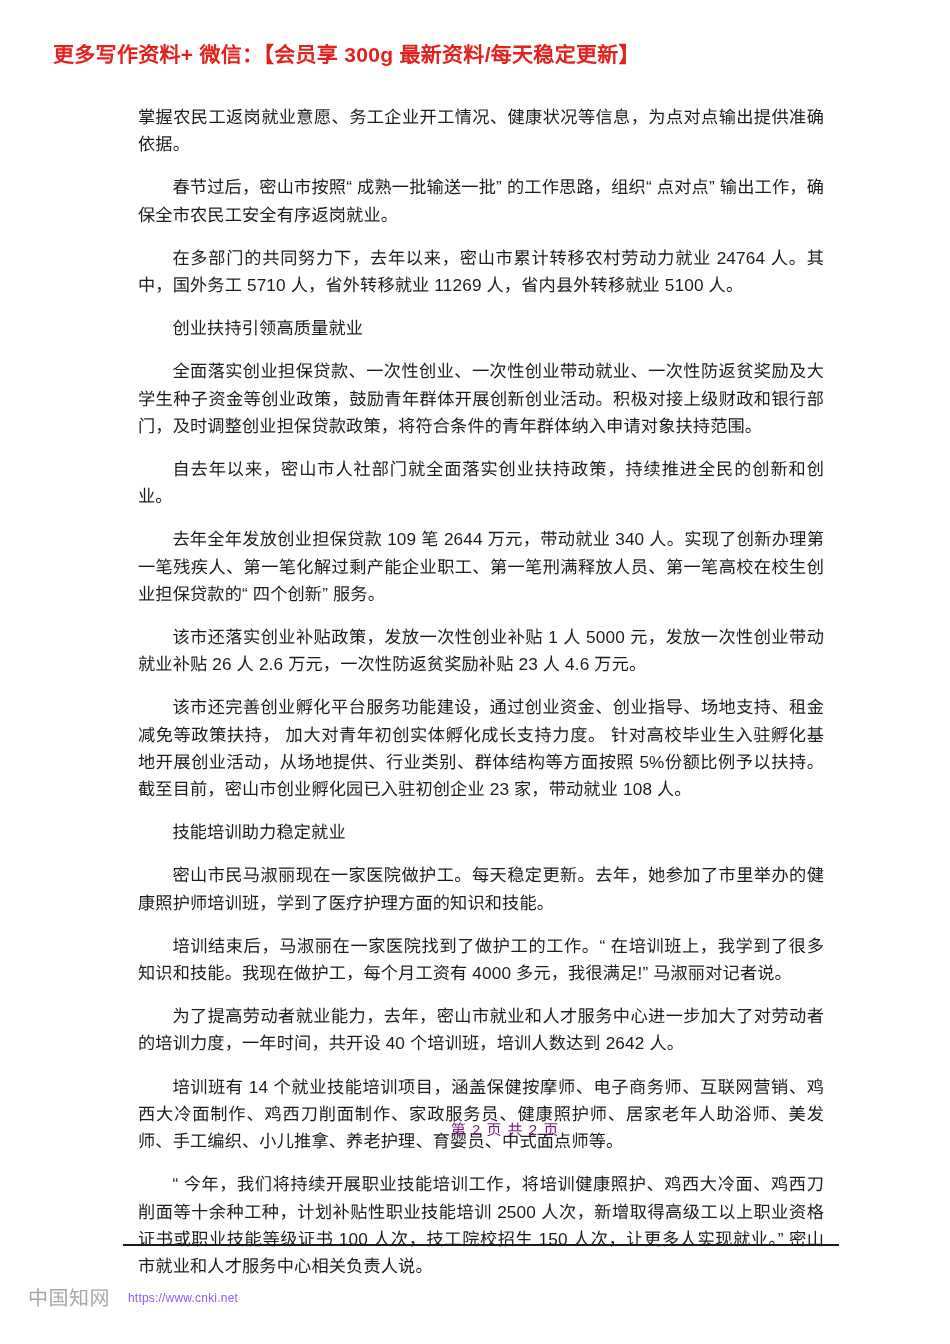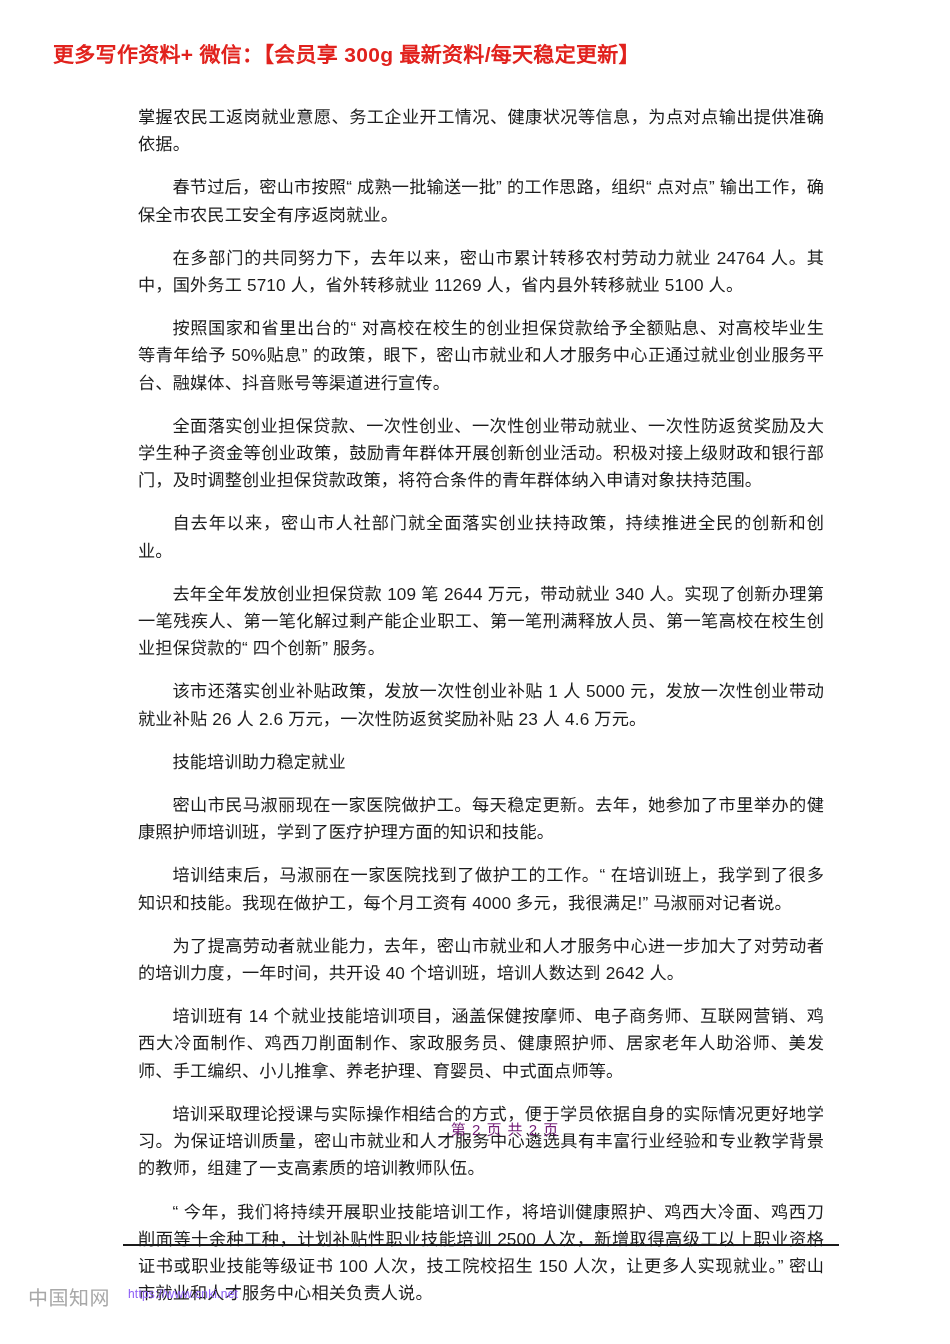--- a/index.html
+++ b/index.html
@@ -94,21 +94,21 @@
     height: 2px;
     background: #1a1a1a;
   }
 
   
   .watermark {
     position: absolute;
     left: 28px;
     top: 1288px;
     display: flex;
-    align-items: flex-start;
+    align-items: center;
     gap: 18px;
   }
   .watermark-logo {
     font-size: 20px;
     color: #a8a8a8;
     letter-spacing: 0.5px;
     line-height: 1;
     white-space: nowrap;
   }
   .watermark-url {
@@ -125,31 +125,31 @@
 <div class="page">
 
   <div class="promo-banner">
     <span class="promo-text">更多写作资料+ 微信：【会员享 300g 最新资料/每天稳定更新】</span>
   </div>
 
   <div class="doc-body">
     <p class="para no-indent">掌握农民工返岗就业意愿、务工企业开工情况、健康状况等信息，为点对点输出提供准确依据。</p>
     <p class="para indent">春节过后，密山市按照“ 成熟一批输送一批” 的工作思路，组织“ 点对点” 输出工作，确保全市农民工安全有序返岗就业。</p>
     <p class="para indent">在多部门的共同努力下，去年以来，密山市累计转移农村劳动力就业 24764 人。其中，国外务工 5710 人，省外转移就业 11269 人，省内县外转移就业 5100 人。</p>
-    <p class="para indent">按照国家和省里出台的“ 对高校在校生的创业担保贷款给予全额贴息、对高校毕业生等青年给予 50%贴息” 的政策，眼下，密山市就业和人才服务中心正通过就业创业服务平台、融媒体、抖音账号等渠道进行宣传。</p>
+    <p class="para indent">创业扶持引领高质量就业</p>
     <p class="para indent">全面落实创业担保贷款、一次性创业、一次性创业带动就业、一次性防返贫奖励及大学生种子资金等创业政策，鼓励青年群体开展创新创业活动。积极对接上级财政和银行部门，及时调整创业担保贷款政策，将符合条件的青年群体纳入申请对象扶持范围。</p>
     <p class="para indent">自去年以来，密山市人社部门就全面落实创业扶持政策，持续推进全民的创新和创业。</p>
     <p class="para indent">去年全年发放创业担保贷款 109 笔 2644 万元，带动就业 340 人。实现了创新办理第一笔残疾人、第一笔化解过剩产能企业职工、第一笔刑满释放人员、第一笔高校在校生创业担保贷款的“ 四个创新” 服务。</p>
     <p class="para indent">该市还落实创业补贴政策，发放一次性创业补贴 1 人 5000 元，发放一次性创业带动就业补贴 26 人 2.6 万元，一次性防返贫奖励补贴 23 人 4.6 万元。</p>
+    <p class="para indent">该市还完善创业孵化平台服务功能建设，通过创业资金、创业指导、场地支持、租金减免等政策扶持， 加大对青年初创实体孵化成长支持力度。 针对高校毕业生入驻孵化基地开展创业活动，从场地提供、行业类别、群体结构等方面按照 5%份额比例予以扶持。截至目前，密山市创业孵化园已入驻初创企业 23 家，带动就业 108 人。</p>
     <p class="para indent">技能培训助力稳定就业</p>
     <p class="para indent">密山市民马淑丽现在一家医院做护工。每天稳定更新。去年，她参加了市里举办的健康照护师培训班，学到了医疗护理方面的知识和技能。</p>
     <p class="para indent">培训结束后，马淑丽在一家医院找到了做护工的工作。“ 在培训班上，我学到了很多知识和技能。我现在做护工，每个月工资有 4000 多元，我很满足!” 马淑丽对记者说。</p>
     <p class="para indent">为了提高劳动者就业能力，去年，密山市就业和人才服务中心进一步加大了对劳动者的培训力度，一年时间，共开设 40 个培训班，培训人数达到 2642 人。</p>
     <p class="para indent">培训班有 14 个就业技能培训项目，涵盖保健按摩师、电子商务师、互联网营销、鸡西大冷面制作、鸡西刀削面制作、家政服务员、健康照护师、居家老年人助浴师、美发师、手工编织、小儿推拿、养老护理、育婴员、中式面点师等。</p>
-    <p class="para indent">培训采取理论授课与实际操作相结合的方式，便于学员依据自身的实际情况更好地学习。为保证培训质量，密山市就业和人才服务中心遴选具有丰富行业经验和专业教学背景的教师，组建了一支高素质的培训教师队伍。</p>
     <p class="para indent">“ 今年，我们将持续开展职业技能培训工作，将培训健康照护、鸡西大冷面、鸡西刀削面等十余种工种，计划补贴性职业技能培训 2500 人次，新增取得高级工以上职业资格证书或职业技能等级证书 100 人次，技工院校招生 150 人次，让更多人实现就业。” 密山市就业和人才服务中心相关负责人说。</p>
   </div>
 
   <div class="page-footer">
     <span class="page-footer-inner">第 2 页 共 2 页</span>
   </div>
 
   <div class="bottom-rule"></div>
 
   <div class="watermark">

